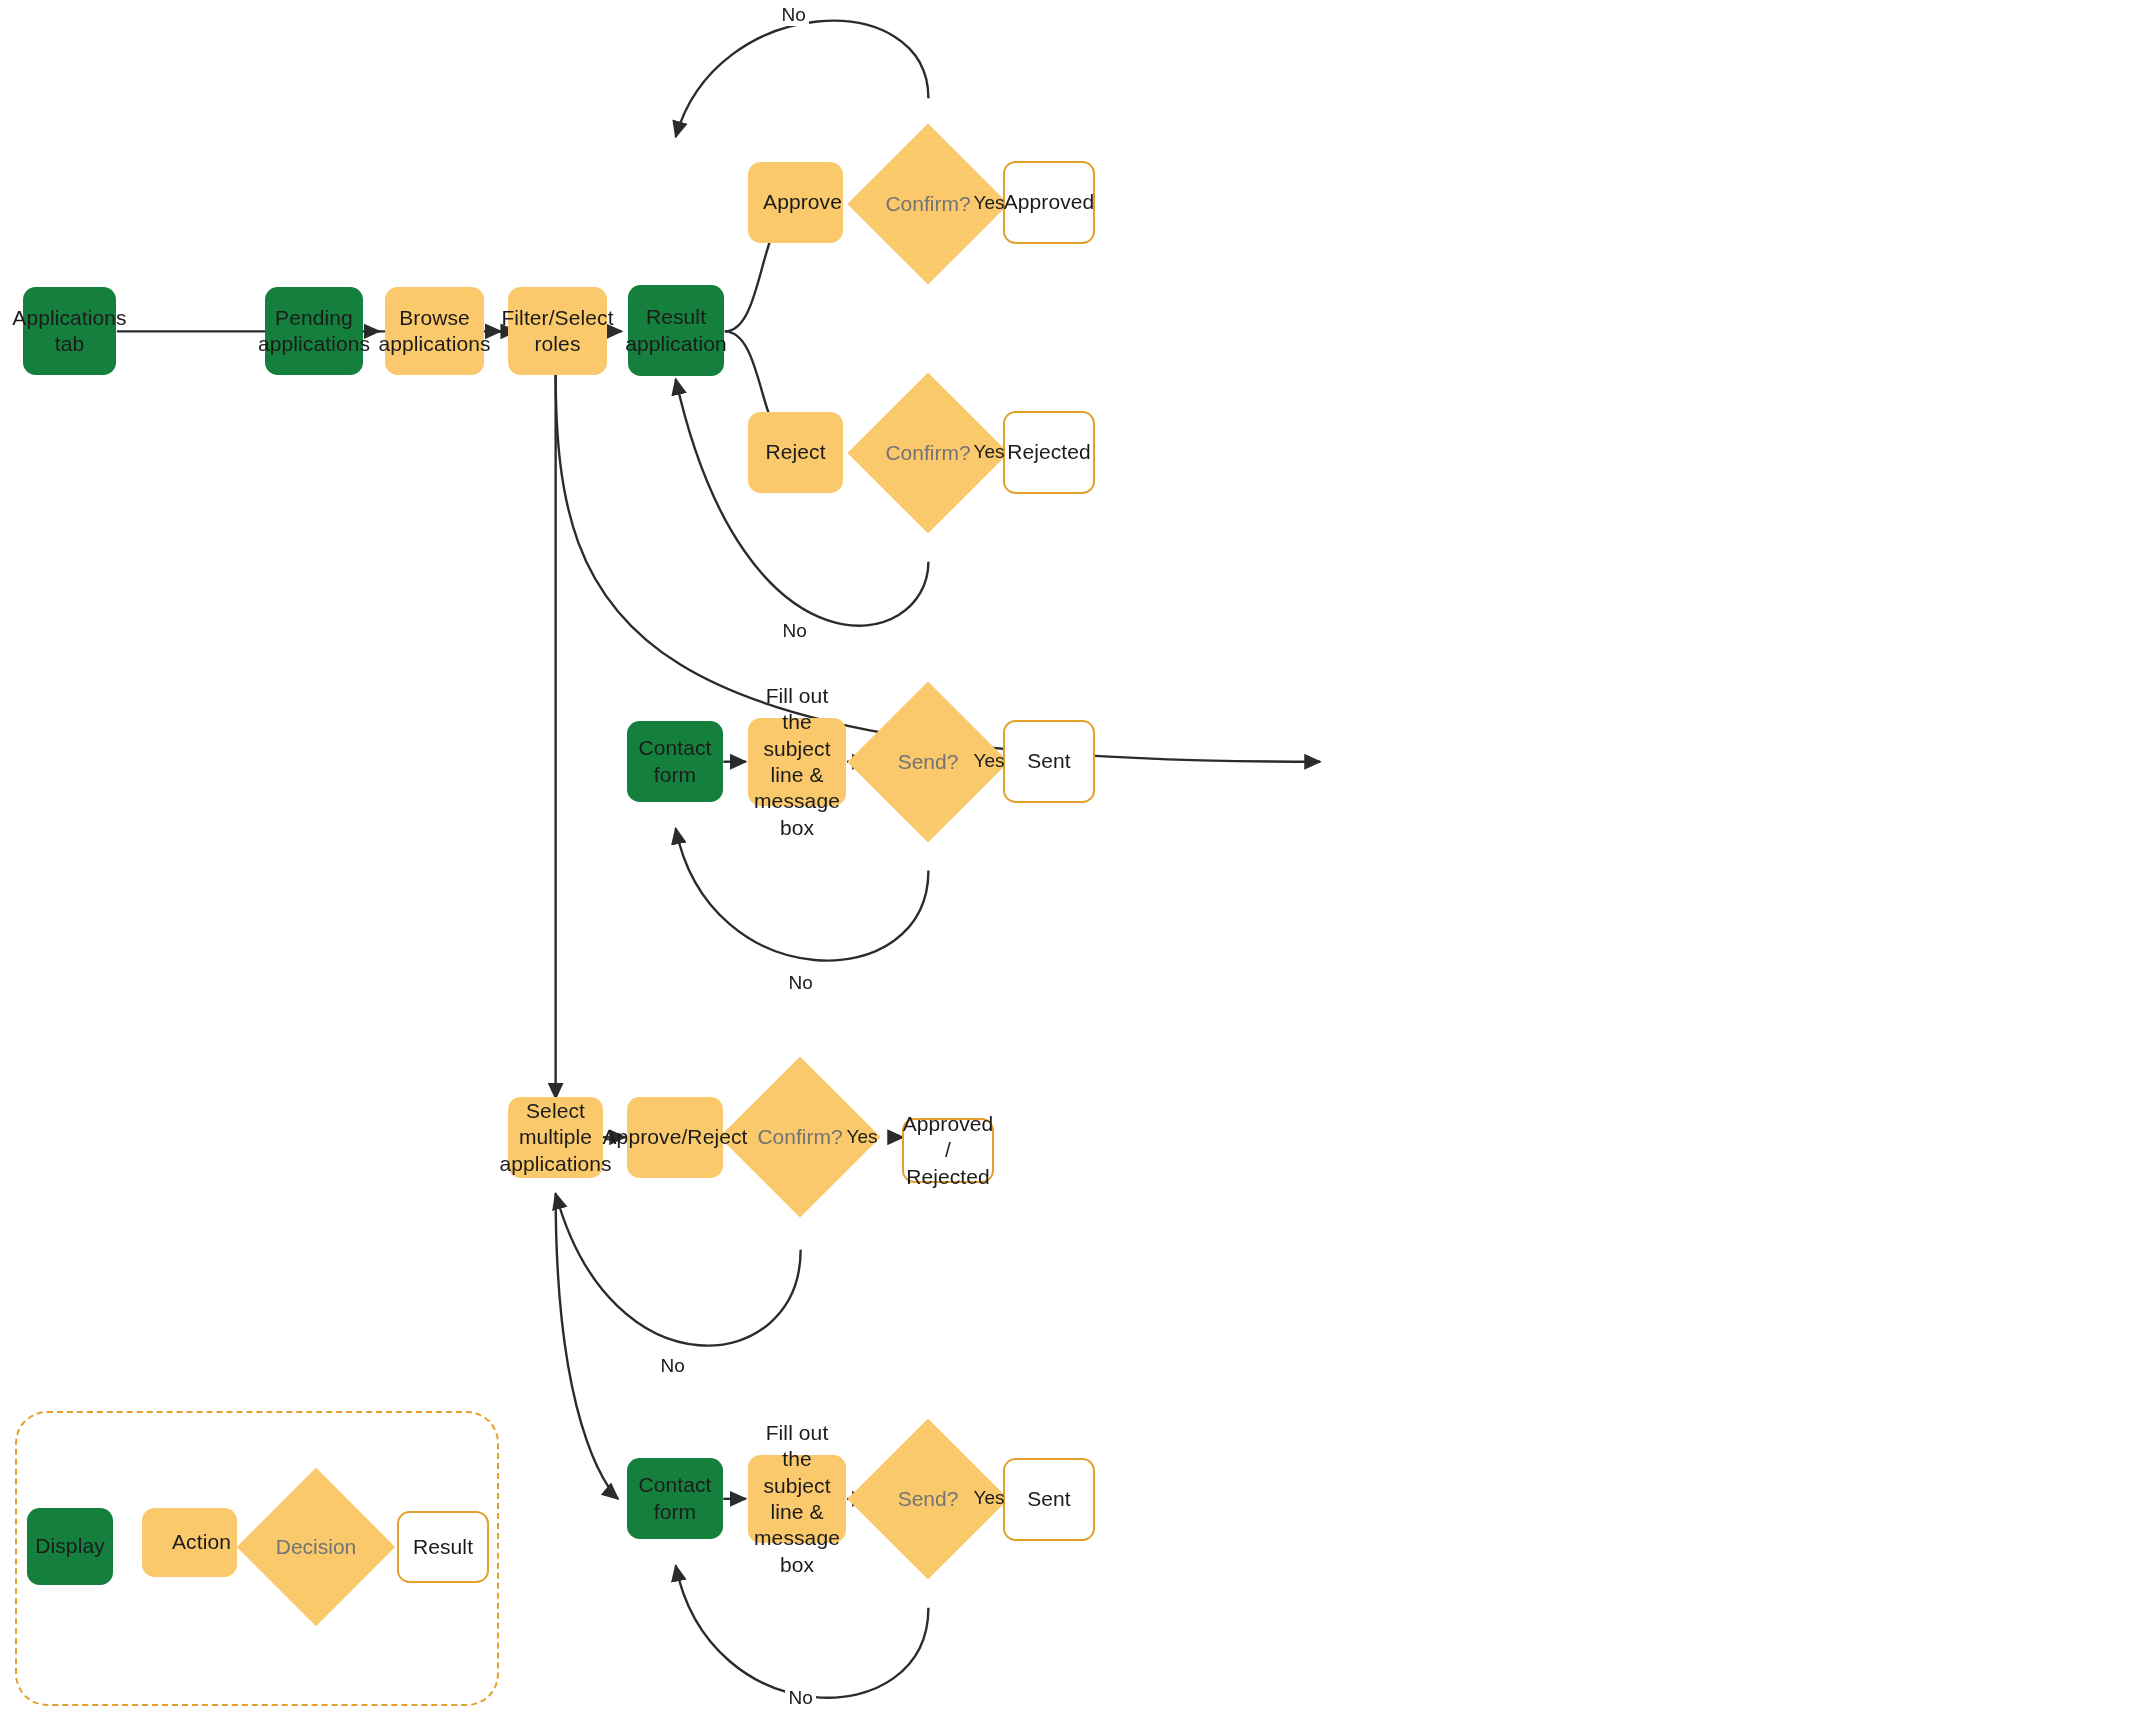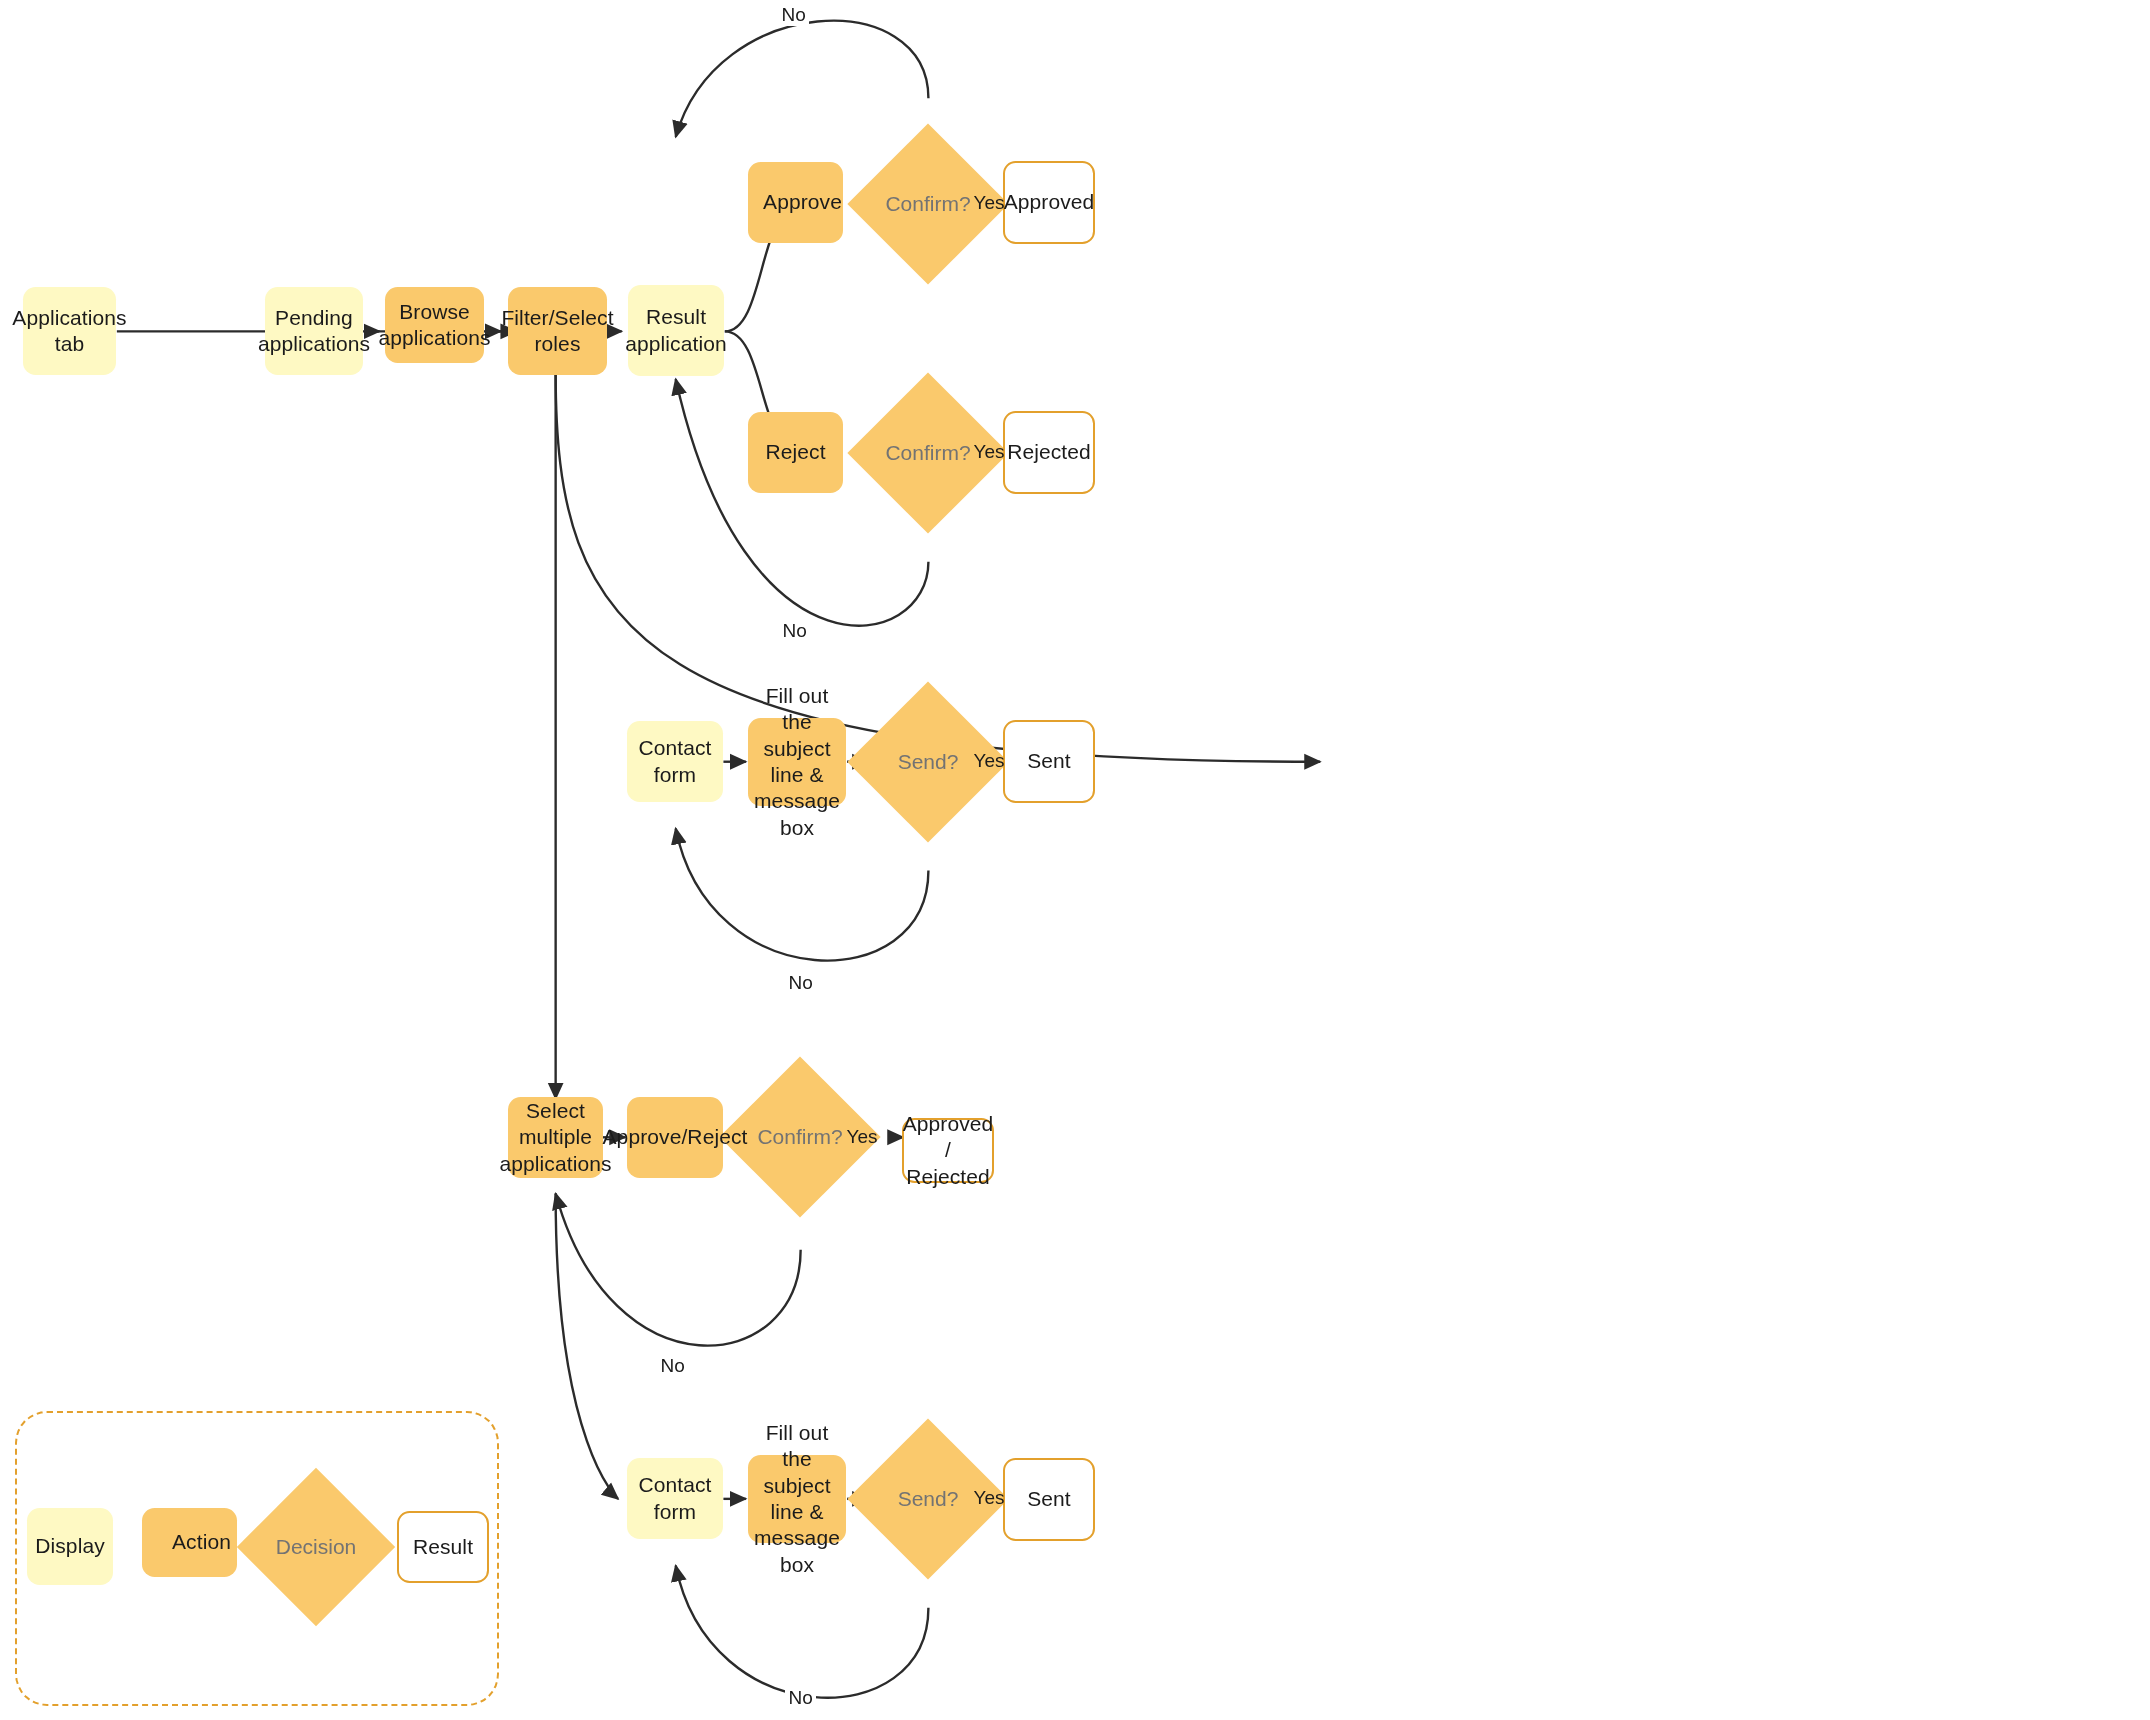--- a/index.html
+++ b/index.html
@@ -27,21 +27,21 @@
     align-items: center;
     justify-content: center;
     text-align: center;
     color: #1b1b1b;
     font-size: 21px;
     line-height: 1.26;
     letter-spacing: 0.1px;
     z-index: 5;
   }
   .display-node {
-    background: #fef9c3;
+    background: #15803d;
     border-radius: 12.6px;
   }
   .action-node {
     background: #FAC96C;
     border-radius: 12.6px;
   }
   .result-node {
     background: #ffffff;
     border: 2.8px solid #E3A02C;
     border-radius: 12.6px;
@@ -163,21 +163,21 @@
 
 <div class="node display-node" style="left:23px; top:287px; width:93px; height:88px;">
   <span>Applications tab</span>
 </div>
 
 <div class="node display-node" style="left:265px; top:287px; width:98px; height:88px;">
   <span style="white-space:pre-line;">Pending
 applications</span>
 </div>
 
-<div class="node action-node" style="left:385px; top:287px; width:99px; height:76px;">
+<div class="node action-node" style="left:385px; top:287px; width:99px; height:88px;">
   <span style="white-space:pre-line;">Browse
 applications</span>
 </div>
 
 <div class="node action-node" style="left:508px; top:287px; width:99px; height:88px;">
   <span>Filter/Select roles</span>
 </div>
 
 <div class="node display-node" style="left:628px; top:285px; width:96px; height:91px;">
   <span style="white-space:pre-line;">Result

